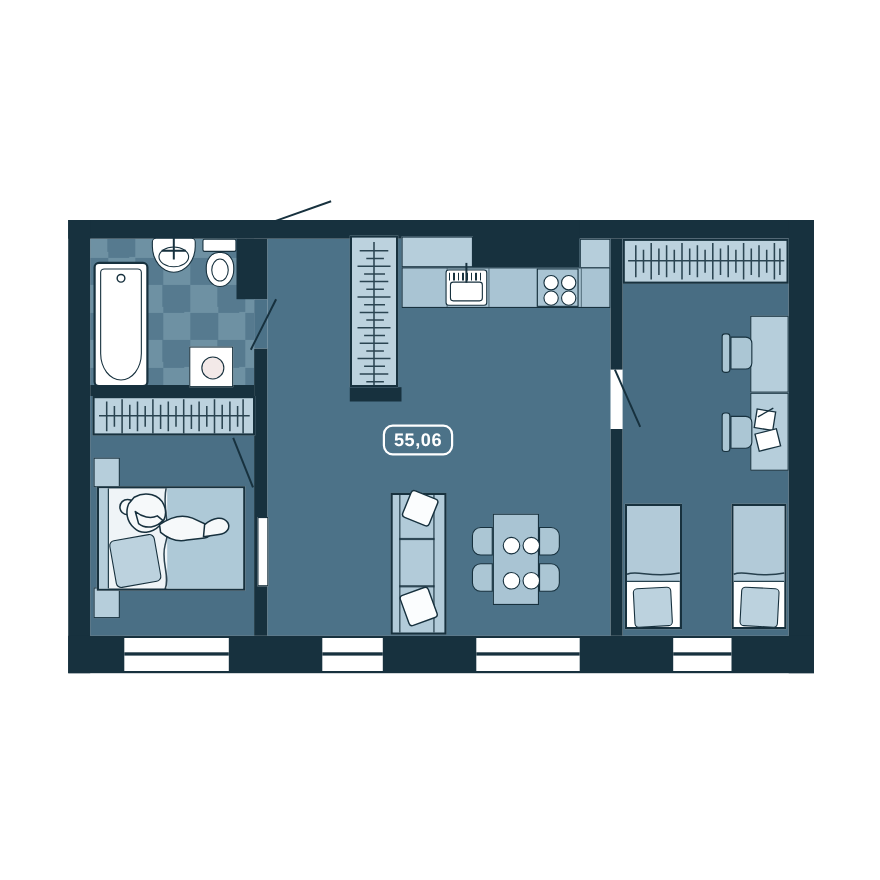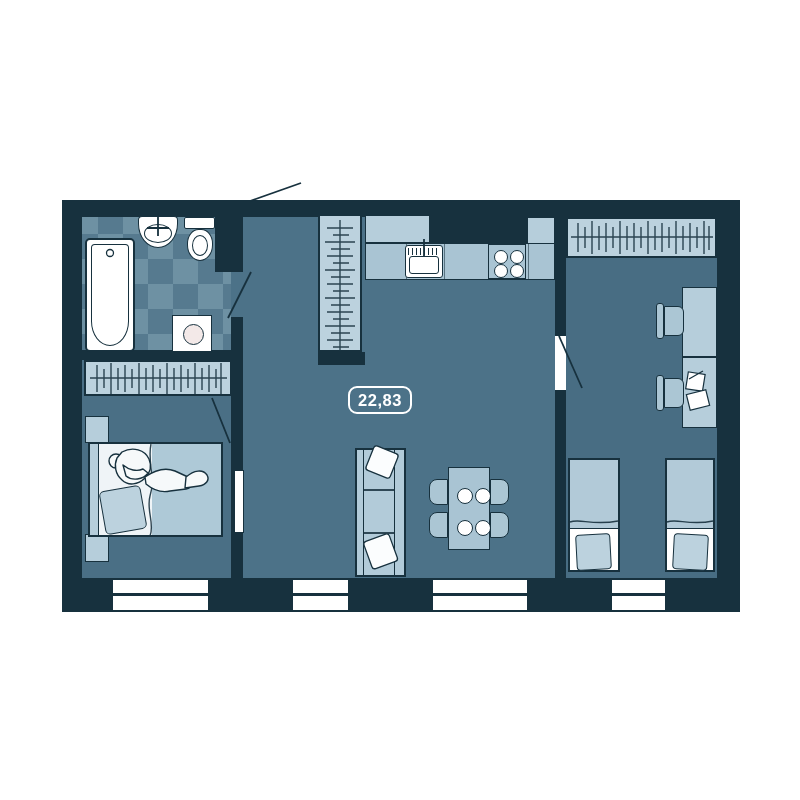--- a/index.html
+++ b/index.html
@@ -220,14 +220,14 @@
 
     <g fill="#f6f9fa" stroke="#17313e" stroke-width="1.4" stroke-linejoin="round">
       <circle cx="116" cy="461" r="7"></circle>
       <path d="M122,452 C133,446 145,450 149,459 C152,466 150,473 145,478 C138,485 128,486 122,480 C115,474 114,465 117,458 Z"></path>
       <path d="M145,477 C155,470 165,467 175,471 L188,477 C194,480 193,488 186,489 L170,491 C161,493 152,489 146,484 Z"></path>
       <path d="M186,477 C194,470 203,469 207,475 C210,480 206,485 199,486 L185,488 Z"></path>
       <path d="M123,465 C129,470 137,472 143,469 L148,473 C143,480 132,481 126,476 Z"></path>
     </g>
   </svg>
 
-  <div class="abs area-label" style="left:348px;top:386px;width:64px;height:28px;">22,83</div>
+  <div class="abs area-label" style="left:348px;top:386px;width:64px;height:28px;">55,06</div>
 </div>
 
 </body></html>

